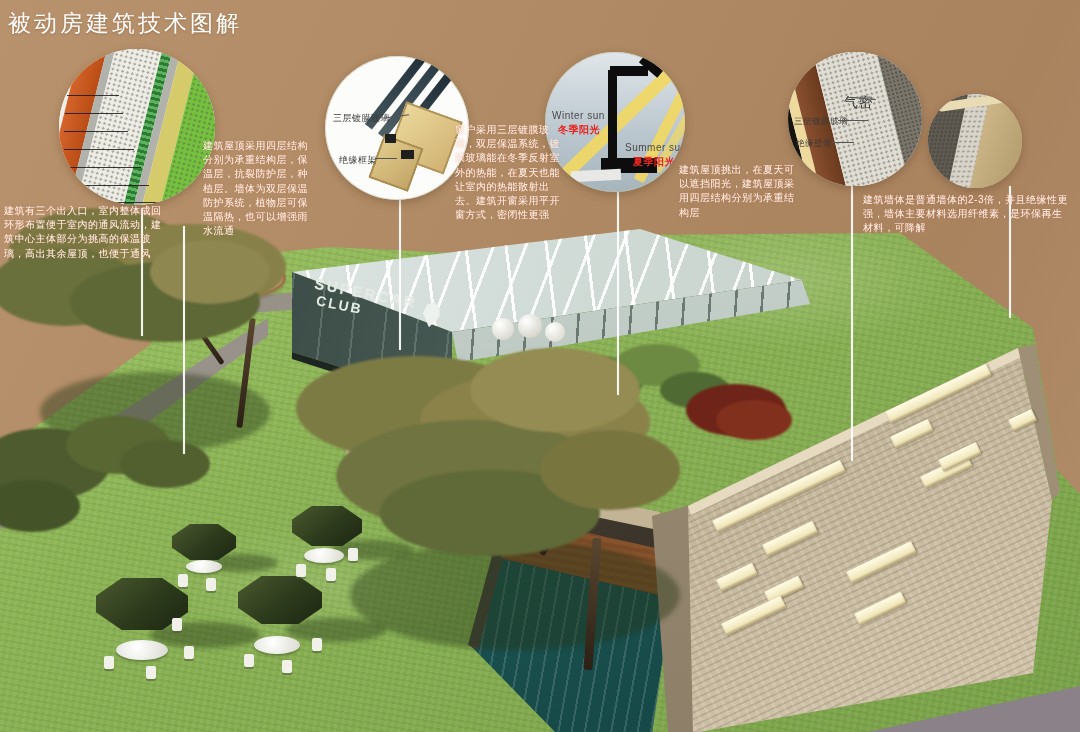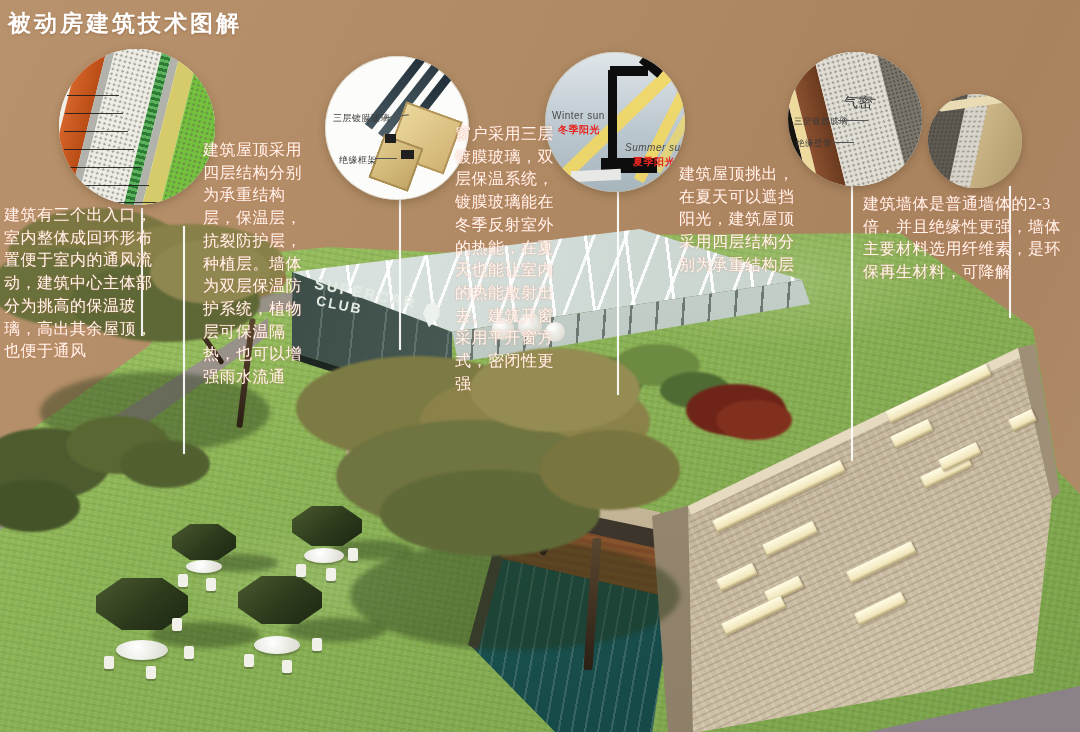--- a/index.html
+++ b/index.html
@@ -1,22 +1,22 @@
 <!DOCTYPE html>
 <html><head>
 <meta charset="utf-8">
 <style>
   html,body{margin:0;padding:0;background:#6d5b46;}
   #stage{position:relative;width:1080px;height:732px;overflow:hidden;
          font-family:"Liberation Sans","DejaVu Sans",sans-serif;
          background:linear-gradient(115deg,#b8926c 0%,#ae8963 45%,#a9825e 75%,#b28e6c 100%);}
   .abs{position:absolute;}
   .shape{position:absolute;inset:0;}
-  .note{position:absolute;color:#fff6ee;font-size:16px;line-height:1.42;
-        text-shadow:0 0 2px rgba(225,110,80,.55);letter-spacing:.5px;font-family:Liberation Serif, serif;}
+  .note{position:absolute;color:#fff6ee;font-size:10px;line-height:1.42;
+        text-shadow:0 0 2px rgba(225,110,80,.55);letter-spacing:.5px;}
   .lline{position:absolute;width:2px;background:rgba(255,255,255,.92);box-shadow:0 0 1px rgba(255,255,255,.6);}
   .circle{position:absolute;border-radius:50%;background:#fcfcfa;overflow:hidden;
           box-shadow:0 3px 9px rgba(70,45,20,.28), inset 0 0 0 1px rgba(200,190,170,.5);}
   .speck{background-image:radial-gradient(rgba(95,90,78,.5) 1px,transparent 1.3px);background-size:5px 5px;}
   .speck2{background-image:radial-gradient(rgba(70,65,58,.65) 1px,transparent 1.3px);background-size:4px 4px;}
   .clabel{position:absolute;font-size:9px;color:#3a3a3a;white-space:nowrap;letter-spacing:.5px;}
   .cline{position:absolute;height:1px;background:#555;}
   .hline{position:absolute;height:1px;background:rgba(25,25,25,.85);}
   .leaf{position:absolute;border-radius:50%;filter:blur(1.2px);}
   .trunk{position:absolute;background:linear-gradient(#5a4630,#2b2015);border-radius:2px;}
@@ -24,21 +24,21 @@
   .umb{position:absolute;clip-path:polygon(28% 0,72% 0,100% 34%,100% 66%,72% 100%,28% 100%,0 66%,0 34%);
        background:linear-gradient(140deg,#4a5a2e 0%,#2c3a1c 55%,#1c2712 100%);}
   .tbl{position:absolute;background:radial-gradient(circle at 40% 35%,#ffffff,#d9d9cf);border-radius:50%;
        box-shadow:0 2px 2px rgba(60,75,40,.45);}
   .chair{position:absolute;width:10px;height:13px;background:#f1f1ea;border-radius:2px;
          box-shadow:0 2px 0 rgba(70,85,45,.5);}
   .slot{position:absolute;height:13px;background:linear-gradient(#fffce4,#ecdfad);
         box-shadow:inset 0 -2px 2px rgba(120,100,60,.45),1px 1px 2px rgba(60,50,30,.4);
         transform:rotate(-25.5deg);transform-origin:left top;border-radius:1px;}
   .ray{position:absolute;background:rgba(242,216,96,.9);border-radius:2px;}
-  #title{position:absolute;left:8px;top:8px;color:#ffffff;font-size:23px;font-weight:bold;
+  #title{position:absolute;left:8px;top:8px;color:#ffffff;font-size:23px;font-weight:normal;
          letter-spacing:3px;text-shadow:0 1px 2px rgba(120,70,40,.4);}
   .sign{position:absolute;left:312px;top:287px;width:132px;transform:rotate(11deg);color:#e3ebe3;}
   .sign .l1{font-size:15px;font-weight:bold;letter-spacing:2.5px;text-shadow:0 0 2px rgba(255,255,255,.3);}
   .sign .l2{font-size:14px;font-weight:bold;letter-spacing:2px;margin-left:5px;}
   .redlab{color:#e8251f;font-weight:bold;}
 </style>
 </head>
 <body>
 
 <div id="stage">
@@ -242,21 +242,21 @@
     <div class="ray" style="left:-12px;top:64px;width:172px;height:13px;transform:rotate(-44deg);"></div>
     <div class="ray" style="left:50px;top:52px;width:160px;height:11px;transform:rotate(-63deg);"></div>
     <div class="ray" style="left:74px;top:50px;width:150px;height:9px;transform:rotate(-60deg);opacity:.8;"></div>
     <div class="abs" style="left:63px;top:18px;width:9px;height:92px;background:#0d0d0d;"></div>
     <div class="abs" style="left:65px;top:14px;width:38px;height:10px;background:#0d0d0d;"></div>
     <div class="abs" style="left:94px;top:10px;width:24px;height:9px;background:#0d0d0d;transform:rotate(40deg);"></div>
     <div class="abs" style="left:56px;top:106px;width:56px;height:15px;background:#0d0d0d;"></div>
     <div class="abs" style="left:26px;top:118px;width:50px;height:11px;background:#e8e8e6;transform:rotate(-3deg);"></div>
     <div class="clabel" style="left:7px;top:58px;font-size:10px;color:#4a4a4a;">Winter sun</div>
     <div class="clabel redlab" style="left:13px;top:71px;font-size:10px;">冬季阳光</div>
-    <div class="clabel" style="left:80px;top:90px;font-size:10px;color:#4a4a4a;font-style:italic;">Summer sun</div>
+    <div class="clabel" style="left:80px;top:90px;font-size:10px;color:#4a4a4a;">Summer sun</div>
     <div class="clabel redlab" style="left:88px;top:103px;font-size:10px;">夏季阳光</div>
   </div>
 
   <div class="circle" style="left:788px;top:52px;width:134px;height:134px;">
     <div class="abs" style="left:-26px;top:-26px;width:186px;height:186px;transform:rotate(-14deg);display:flex;">
       <div style="width:18px;background:#f0e2ae;"></div>
       <div style="width:14px;background:#17130f;"></div>
       <div style="width:10px;background:#eeda9c;"></div>
       <div style="width:26px;background:linear-gradient(90deg,#8a5030,#6a3a1e);"></div>
       <div class="speck" style="width:62px;background-color:#e0ddd4;"></div>

